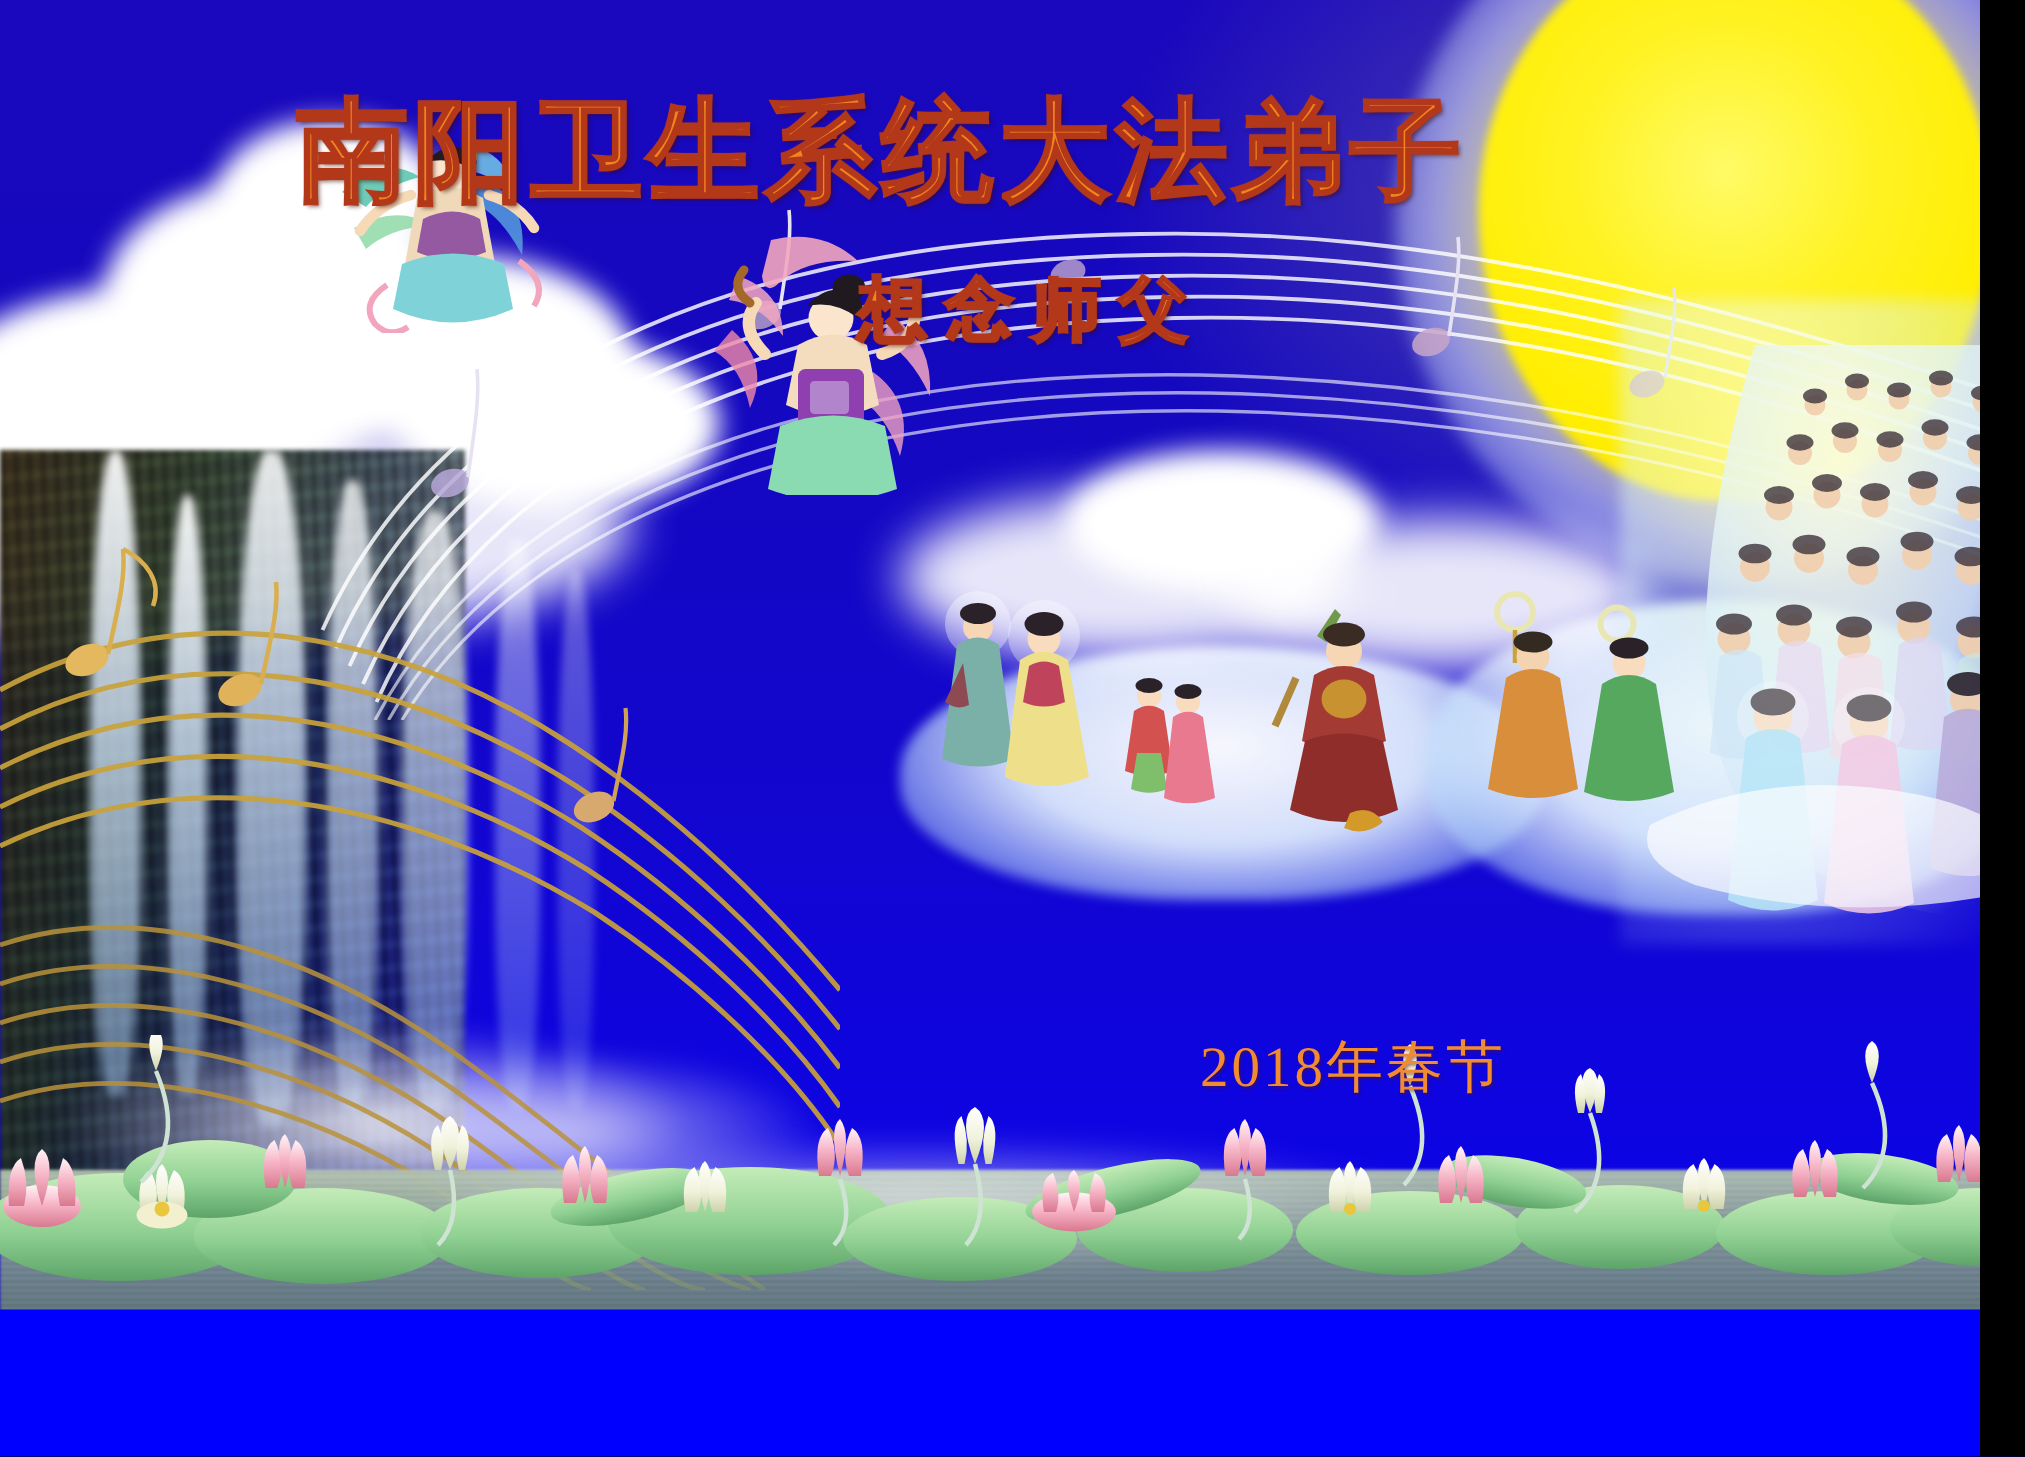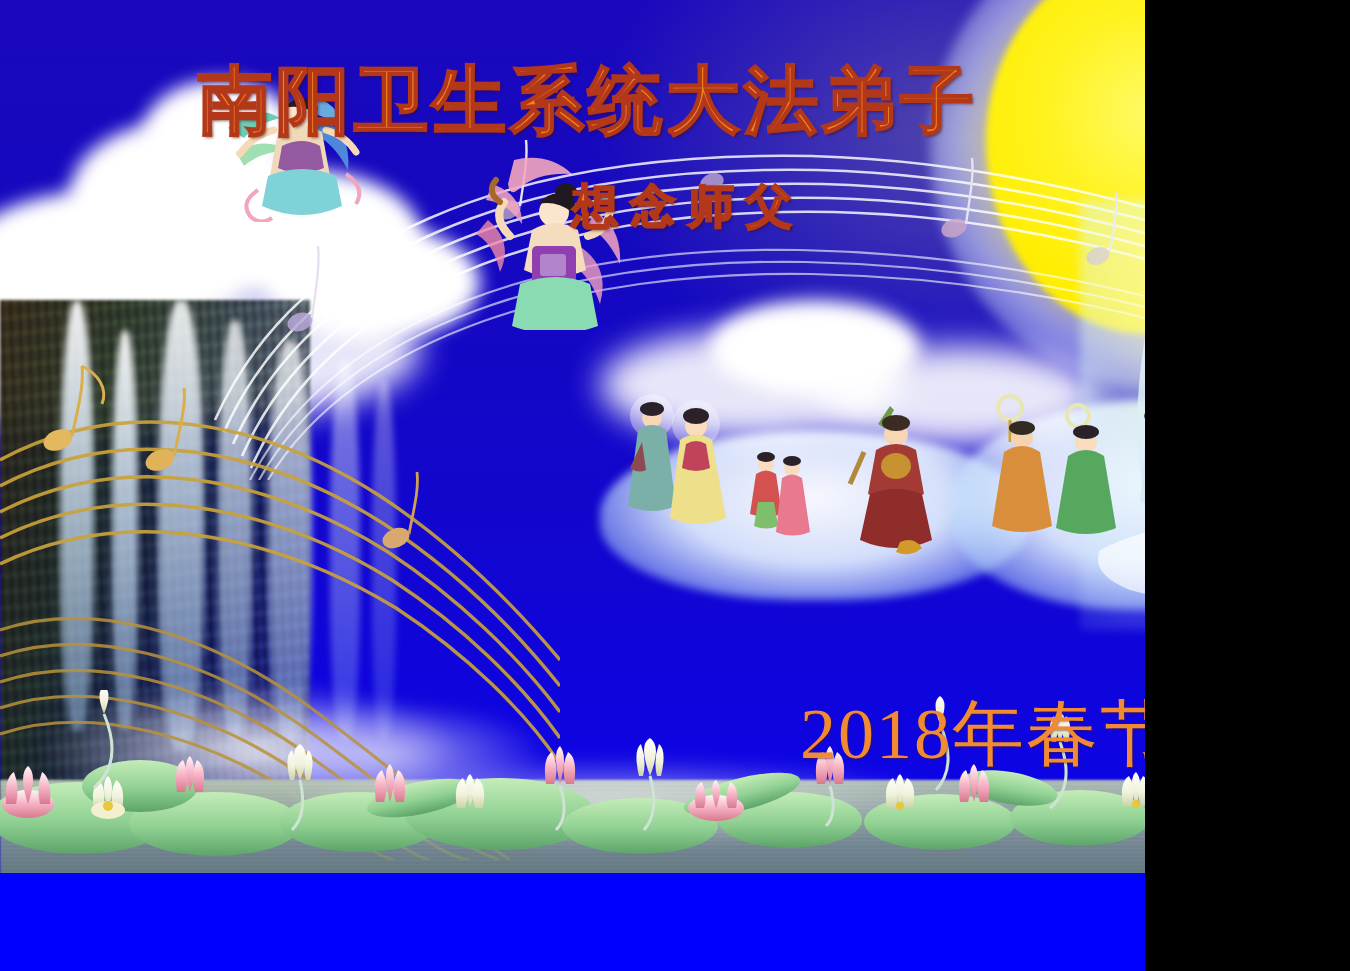--- a/index.html
+++ b/index.html
@@ -1,21 +1,21 @@
 <!DOCTYPE html>
 <html><head>
 <meta charset="utf-8">
 <title>Greeting Poster</title>
 <style>
   html,body{margin:0;padding:0;background:#000;}
   body{font-family:"Liberation Sans",sans-serif;}
 
   #poster{
     position:relative;
-    width:1145px;height:971px;
+    width:1320px;height:971px;
     overflow:hidden;
     background:#1509b5;
   }
 
   
   .sky{
     position:absolute;inset:0;
     background:
       radial-gradient(ellipse 600px 420px at 84% 14%, rgba(255,255,120,.25) 0%, rgba(40,30,200,0) 62%),
       linear-gradient(180deg,#1a08bd 0%, #1408c0 28%, #1206cf 55%, #0d04e2 78%, #0a00f2 100%);
@@ -114,21 +114,21 @@
     text-shadow:
       0 0 2px #c2451c,
       2px 2px 3px rgba(60,10,0,.55);
     letter-spacing:4px;
   }
   #title1{left:198px;top:52px;font-size:74px;}
   #title2{left:572px;top:176px;font-size:46px;letter-spacing:12px;}
   #datetext{
     position:absolute;left:800px;top:686px;
     font-family:"Liberation Serif","DejaVu Serif",serif;
-    font-size:72px;color:#f08a33;
+    font-size:38px;color:#f08a33;
     text-shadow:1px 1px 2px rgba(90,25,0,.5);
     letter-spacing:2px;white-space:nowrap;
   }
 </style>
 </head>
 <body>
 
 <div id="poster">
 
   <div class="sky"></div>

